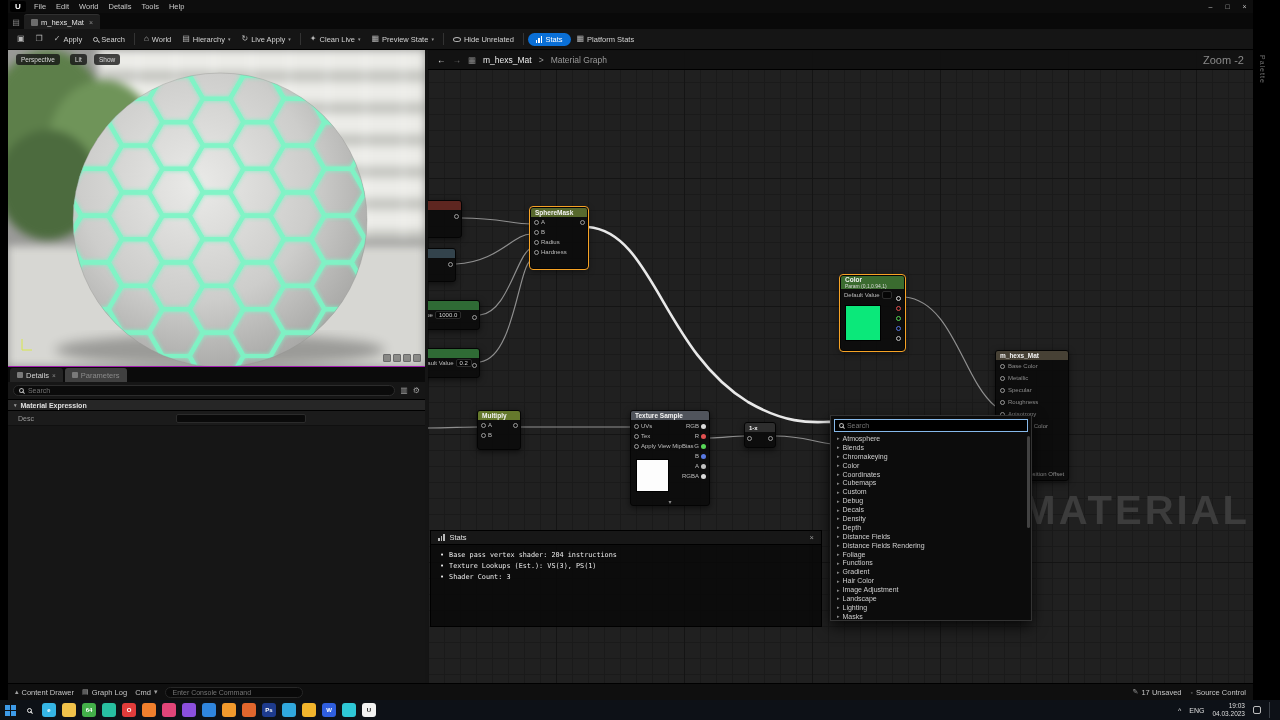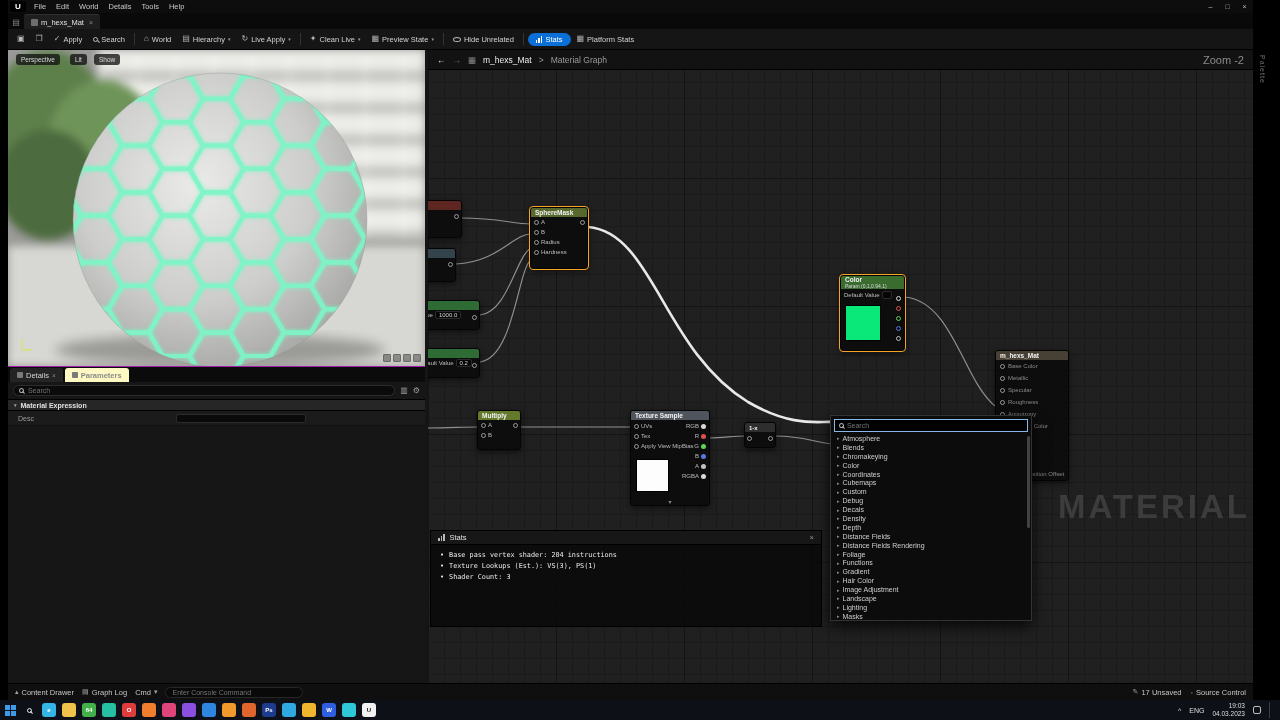--- a/index.html
+++ b/index.html
@@ -55,21 +55,21 @@
     display:flex;align-items:center;padding:0 5px;border-radius:3px;gap:2px;z-index:3;}
   .vp-corner{position:absolute;right:4px;bottom:4px;display:flex;gap:2px;z-index:3;}
   .vpc{width:8px;height:8px;border:1px solid #6a6a6a;background:rgba(0,0,0,.35);border-radius:1px;}
   .gizmo{position:absolute;left:10px;bottom:12px;z-index:3;}
 
   
   .details{position:absolute;left:0;top:366px;width:417px;bottom:17px;background:#161616;border-top:1px solid #a21caf;}
   .d-tabs{height:15px;background:#0b0b0b;display:flex;align-items:flex-end;gap:2px;padding-left:2px;}
   .d-tab{height:14px;display:flex;align-items:center;gap:3px;padding:0 7px;font-size:7.5px;color:#d5d5d5;
     background:#242424;border-radius:3px 3px 0 0;}
-  .d-tab.inactive{background:#fef9c3;color:#8a8a8a;font-weight:bold;}
+  .d-tab.inactive{background:#404040;color:#8a8a8a;}
   .d-tab .ti{width:6px;height:6px;background:#7a7a7a;border-radius:1px;}
   .d-tab .tx{color:#8a8a8a;font-size:6.5px;}
   .d-search-row{height:17px;display:flex;align-items:center;padding:2px 5px;gap:5px;}
   .d-search{flex:1;height:11px;background:#0b0b0b;border:1px solid #2c2c2c;border-radius:6px;
     display:flex;align-items:center;gap:4px;padding:0 5px;}
   .d-search input{background:transparent;border:0;outline:0;color:#9a9a9a;font-size:7px;width:100%;font-family:inherit;}
   .d-ic{color:#9f9f9f;font-size:8px;}
   .d-section{height:12px;background:#262626;display:flex;align-items:center;gap:4px;font-size:7px;font-weight:bold;
     color:#e0e0e0;padding:0 6px;border-top:1px solid #000;border-bottom:1px solid #000;}
   .d-section .car{font-size:5px;color:#9a9a9a;}
@@ -81,21 +81,21 @@
   
   .graph{position:absolute;left:420px;top:50px;right:0;bottom:17px;overflow:hidden;background-color:#202020;
     background-image:
       linear-gradient(#141414 1px,transparent 1px),linear-gradient(90deg,#141414 1px,transparent 1px),
       linear-gradient(#1a1a1a 1px,transparent 1px),linear-gradient(90deg,#1a1a1a 1px,transparent 1px);
     background-size:128px 128px,128px 128px,16px 16px,16px 16px;}
   .crumbbar{position:absolute;top:0;left:0;right:0;height:20px;background:rgba(17,17,17,.92);
     display:flex;align-items:center;gap:7px;padding:0 9px;font-size:8.5px;color:#9a9a9a;border-bottom:1px solid #000;z-index:6;}
   .crumb-asset{color:#ececec;}
   .zoomlbl{margin-left:auto;font-size:11px;color:#8a8a8a;}
-  .watermark{position:absolute;right:3px;top:438px;font-size:33px;font-weight:bold;color:#3c3c3c;
+  .watermark{position:absolute;right:3px;top:438px;font-size:40px;font-weight:bold;color:#3c3c3c;
     letter-spacing:3px;z-index:0;}
   .wires{position:absolute;inset:0;z-index:1;pointer-events:none;}
 
   .node{position:absolute;background:rgba(12,12,12,.93);border:1px solid #040404;border-radius:3px;
     box-shadow:0 2px 6px rgba(0,0,0,.55);font-size:6px;color:#bdbdbd;z-index:2;}
   .node-h{height:9px;display:flex;align-items:center;padding:0 4px;font-size:6.5px;font-weight:bold;
     color:#f2f2f2;border-radius:2px 2px 0 0;white-space:nowrap;overflow:hidden;}
   .selected{outline:1.5px solid #f7a325;}
   .prow{display:flex;align-items:center;gap:2px;height:10px;padding:0 3px;white-space:nowrap;}
   .prow.out{justify-content:flex-end;}

